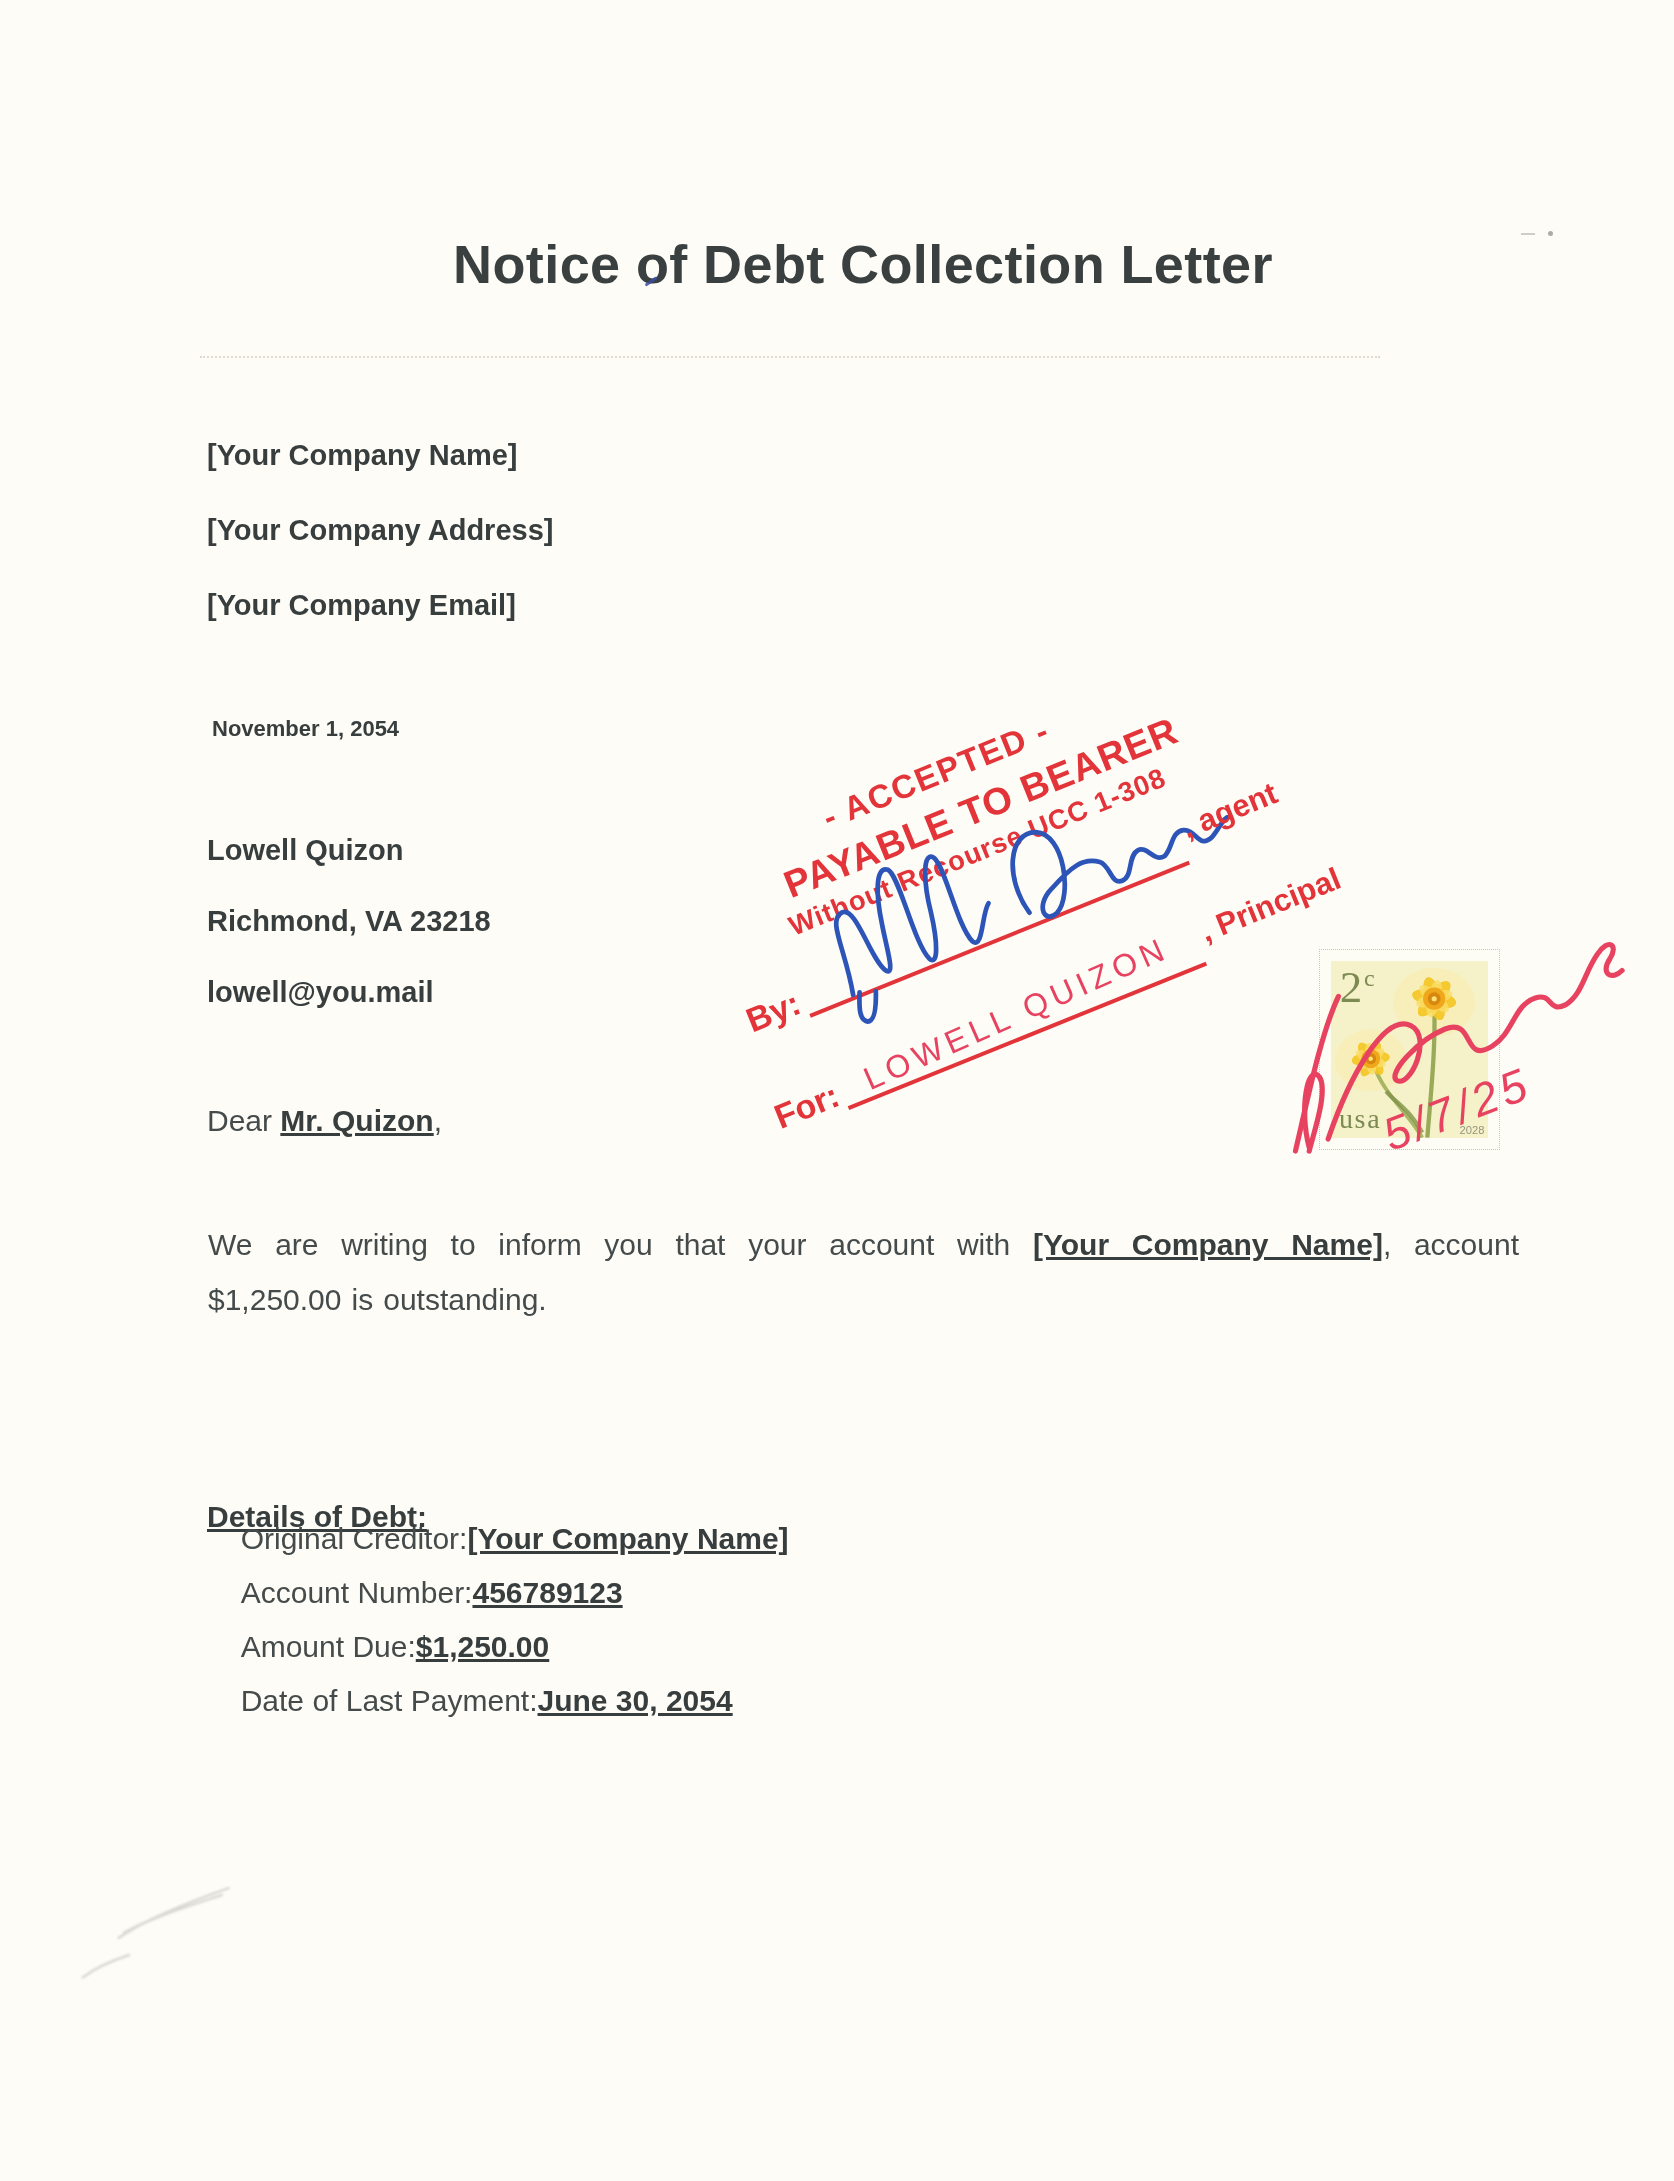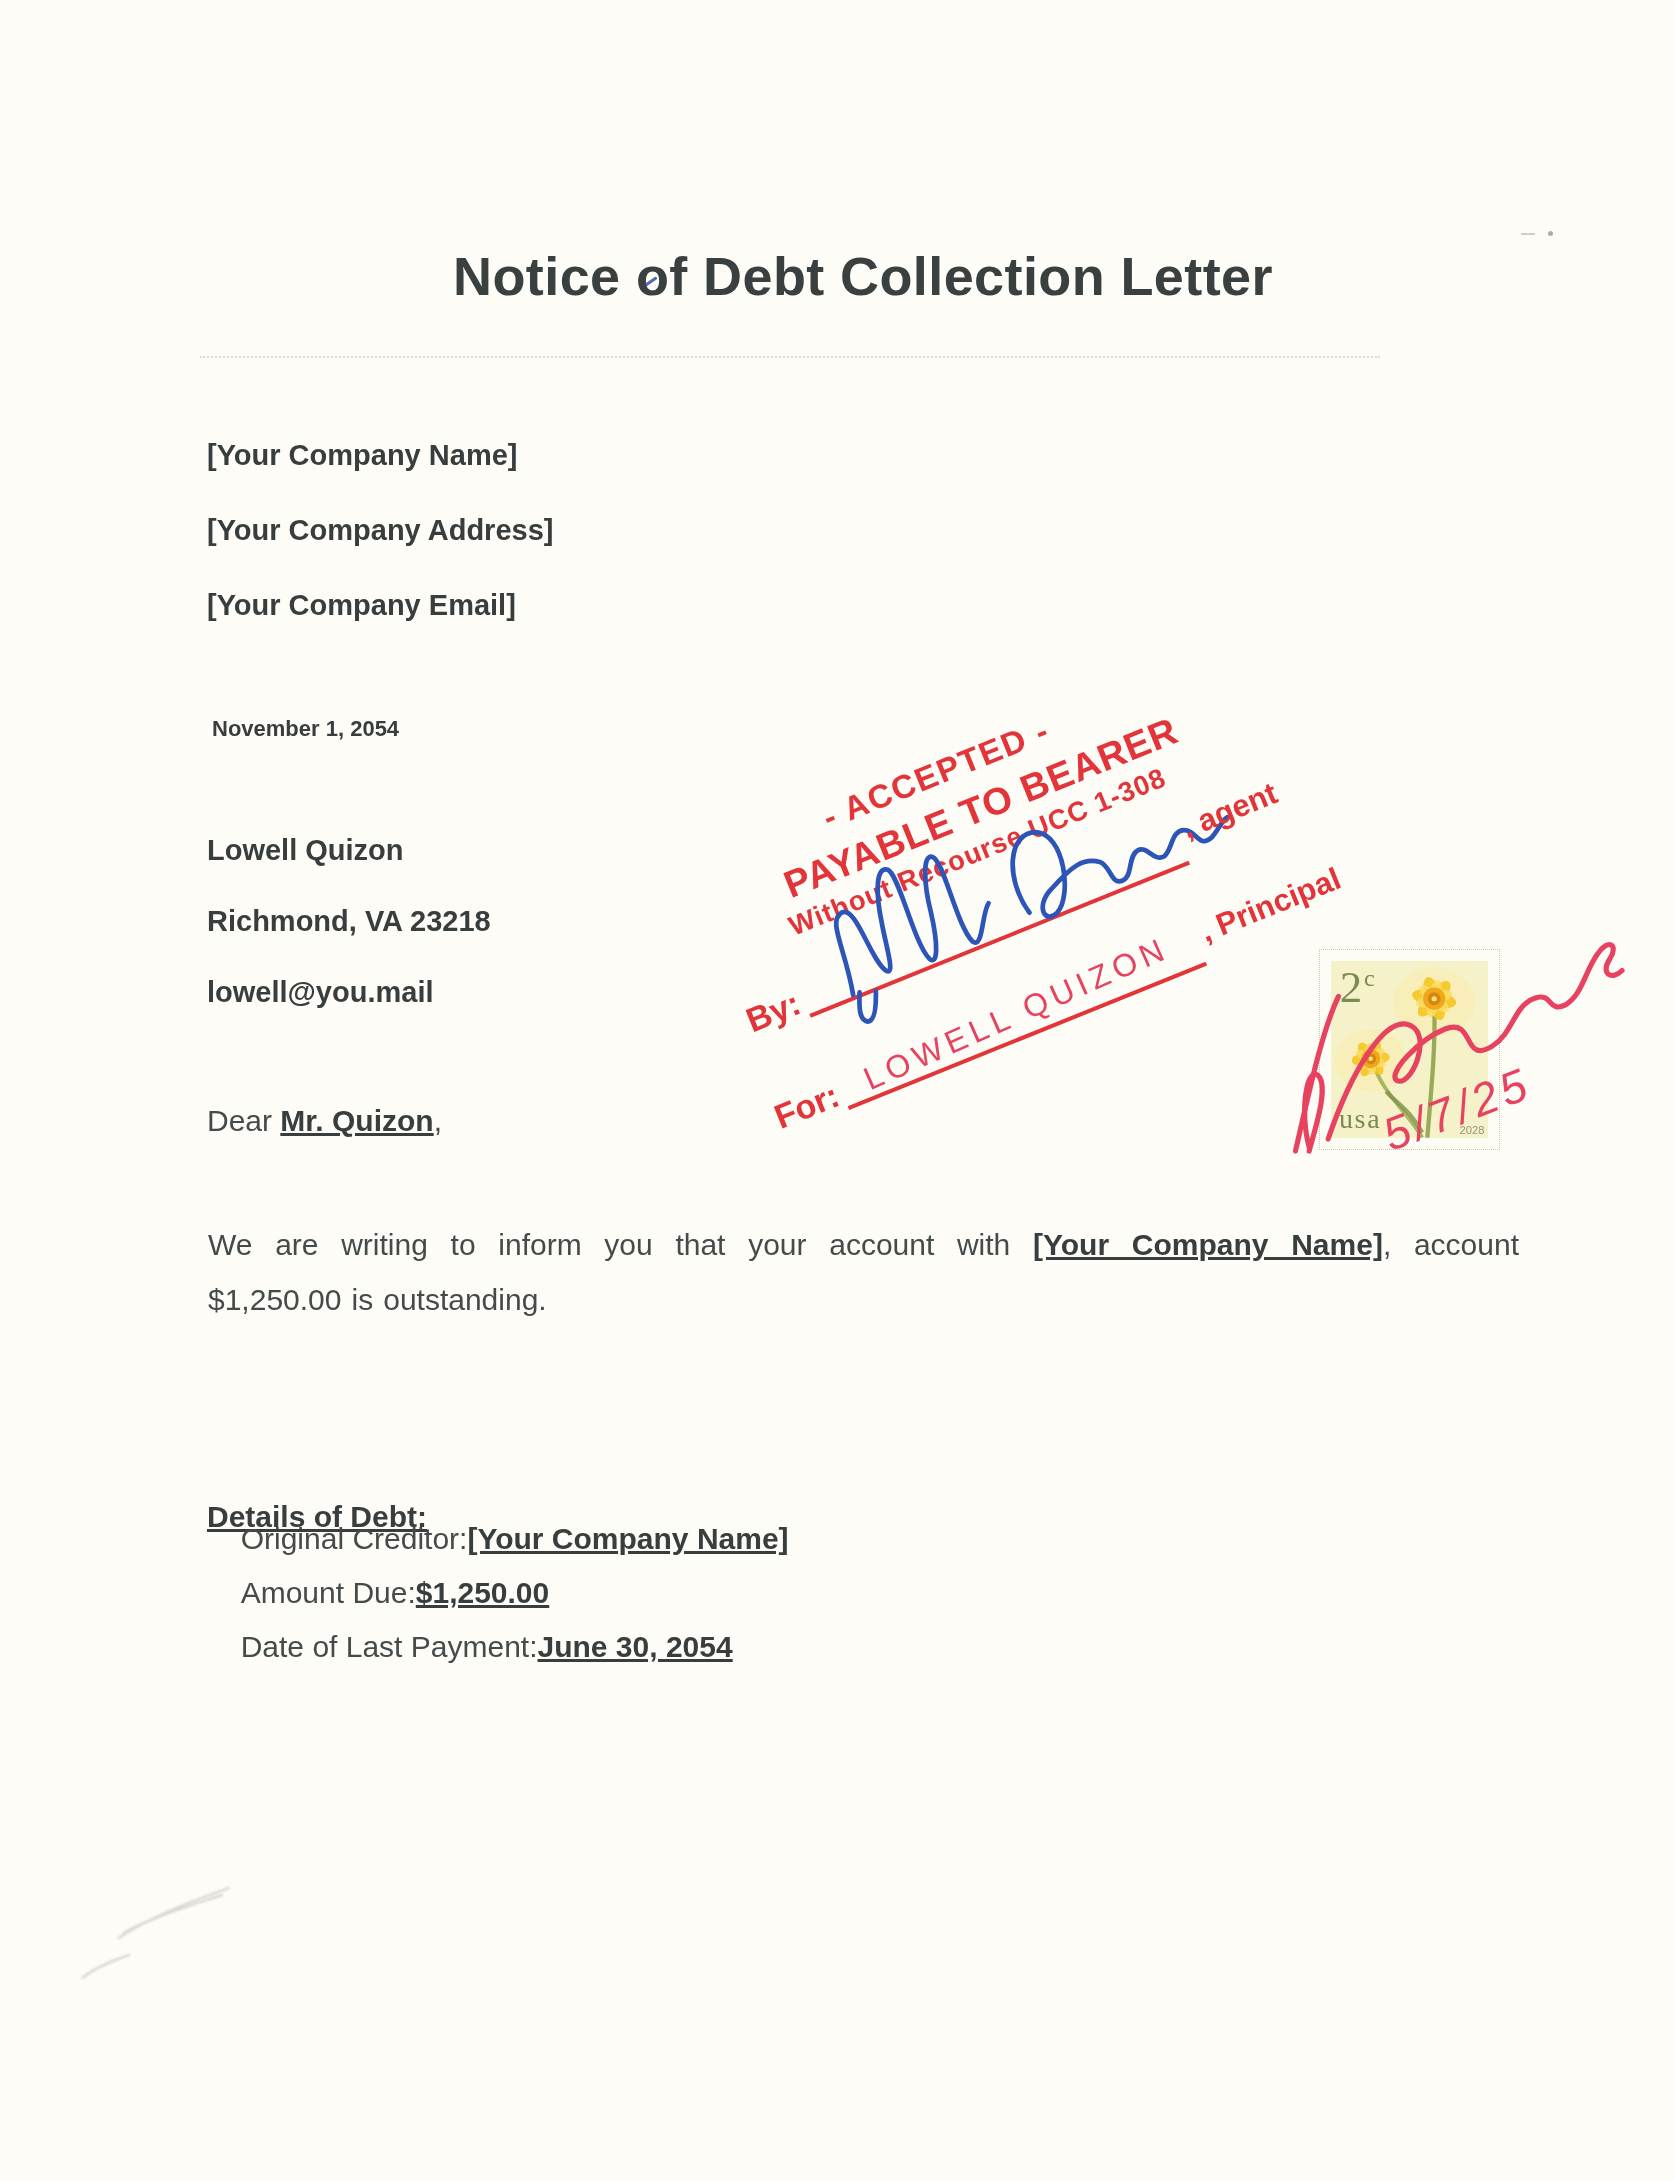--- a/index.html
+++ b/index.html
@@ -3,21 +3,21 @@
 <meta charset="utf-8">
 <style>
   html,body{margin:0;padding:0;background:#e8e8e8;}
   .page{
     position:relative; width:1674px; height:2181px; margin:0 auto;
     background:#fdfcf7; overflow:hidden;
     font-family:"Liberation Sans", sans-serif; color:#454b4b;
   }
   .b{font-weight:700; color:#383e3e;text-decoration:underline;}
   .title{
-    position:absolute; top:229px; left:0; right:0; margin:16px; padding-left:52px;
+    position:absolute; top:229px; left:0; right:0; margin:4px; padding-left:52px;
     text-align:center; font-size:54px; font-weight:700; color:#3a4040; letter-spacing:0.4px;
   }
   .divider{
     position:absolute; top:356px; left:200px; width:1180px; height:0;
     border-top:2.6px dotted rgba(165,155,128,.35);
   }
   .textline{font-size:29px; line-height:29px; white-space:nowrap;}
   .sender{position:absolute; left:207px; top:441px;}
   .sender .textline{font-weight:700; color:#383e3e; margin-bottom:46px;}
   .date{position:absolute; left:212px; top:714px; font-size:22px; font-weight:700; color:#383e3e;}
@@ -112,20 +112,25 @@
   <div class="details-heading b">Details of Debt:</div>
 
   <div class="debt-list">
     <div class="debt-item">
       <span class="dot"></span>
       <span>Original Creditor: </span>
       <span class="b">[Your Company Name]</span>
     </div>
     <div class="debt-item">
       <span class="dot"></span>
+      <span>Account Number: </span>
+      <span class="b">456789123</span>
+    </div>
+    <div class="debt-item">
+      <span class="dot"></span>
       <span>Amount Due: </span>
       <span class="b">$1,250.00</span>
     </div>
     <div class="debt-item">
       <span class="dot"></span>
       <span>Date of Last Payment: </span>
       <span class="b">June 30, 2054</span>
     </div>
   </div>
 

